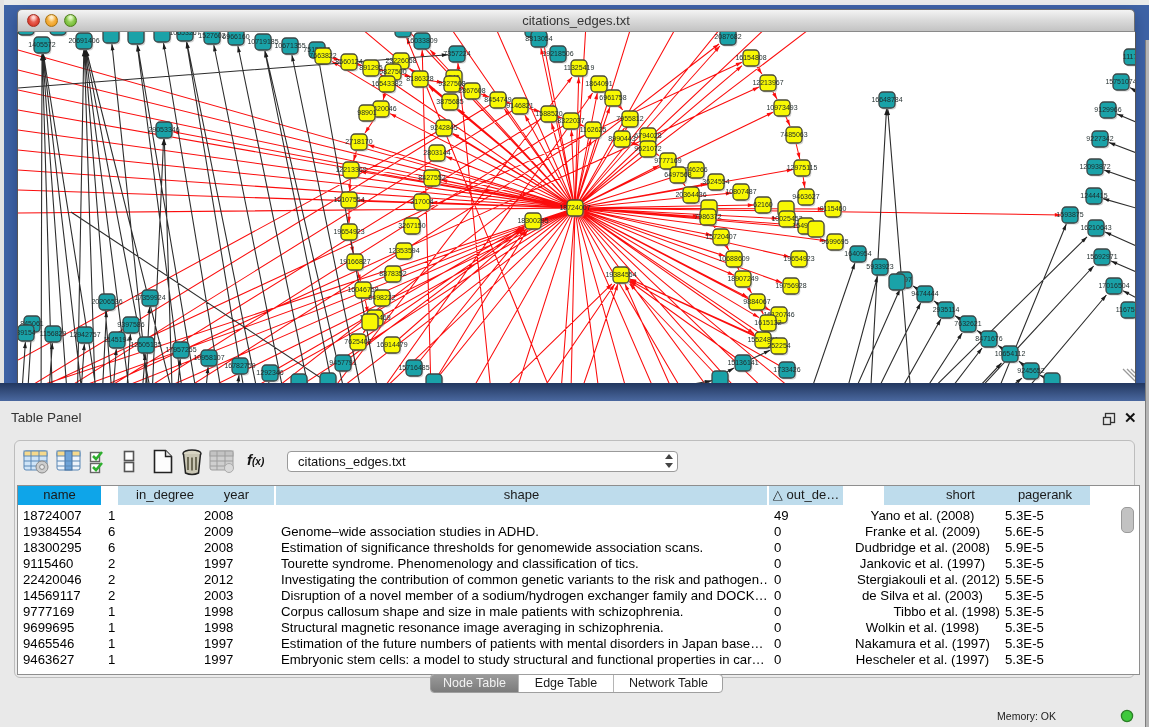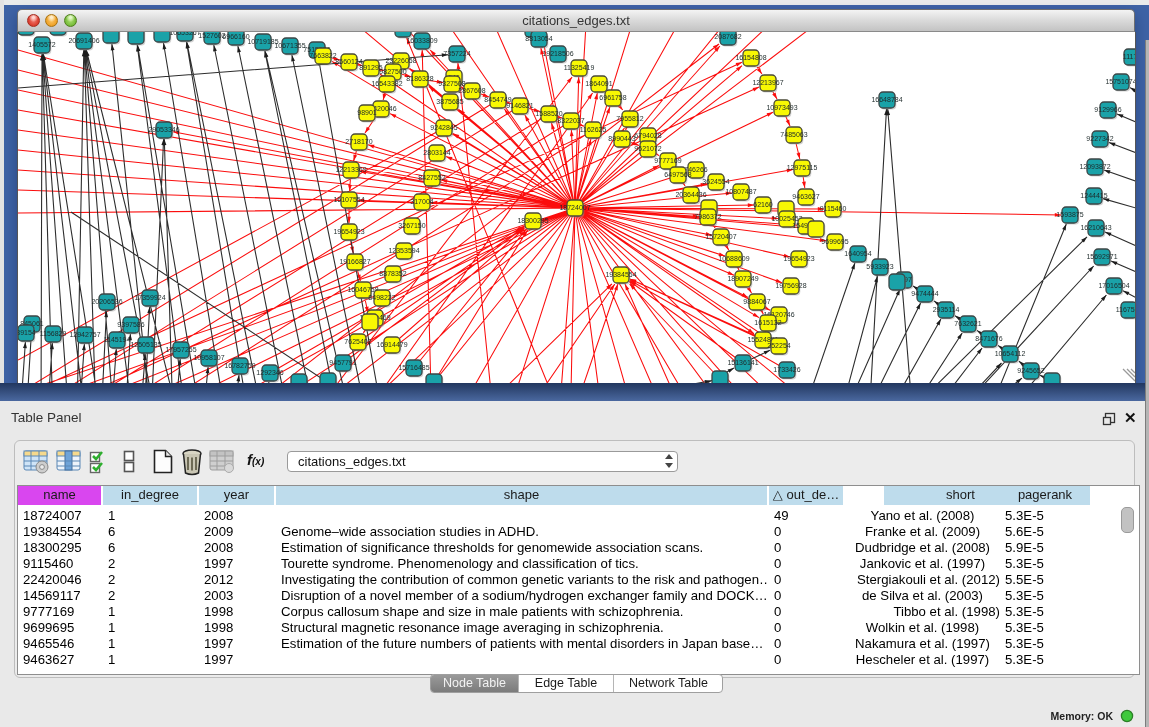--- a/index.html
+++ b/index.html
@@ -35,21 +35,21 @@
        border:1px solid #8e8e8e; box-sizing:border-box; }
   .hcell { position:absolute; top:486px; height:19px; background:#bedcec; border-right:2px solid #fff;
        box-sizing:border-box; text-align:center; font-size:13px; color:#1a1a1a; padding-top:1px; }
   .row { position:absolute; left:0; width:1140px; height:16px; font-size:13.2px; color:#000; }
   .row span { position:absolute; top:0; white-space:nowrap; }
   
   #tabs { left:430px; top:674px; width:293px; height:19px; border:1px solid #9f9f9f; border-radius:4px;
       background:#fff; box-sizing:border-box; overflow:hidden; }
   .seg { position:absolute; top:0; height:19px; font-size:12.5px; text-align:center;
       padding-top:1px; box-sizing:border-box; }
-  #memory { left:963px; top:710px; width:150px; text-align:right; font-size:10.5px; color:#222;font-weight:bold; }
+  #memory { left:906px; top:710px; width:150px; text-align:right; font-size:10.5px; color:#222; }
 </style></head>
 <body>
   <div class="abs" id="topstrip"></div>
   <div class="abs" id="win"></div>
   <div class="abs" id="graphwrap">
     <svg width="1117" height="351" viewBox="0 0 1117 351" style="position:absolute;left:0;top:0">
       <path d="M557.0 176.0L0.0 18.0M557.0 176.0L0.0 38.0M557.0 176.0L0.0 58.0M557.0 176.0L0.0 78.0M557.0 176.0L0.0 98.0M557.0 176.0L0.0 118.0M557.0 176.0L0.0 138.0M557.0 176.0L0.0 158.0M557.0 176.0L0.0 181.0M557.0 176.0L3.0 360.0M557.0 176.0L48.0 360.0M557.0 176.0L93.0 360.0M557.0 176.0L138.0 360.0M557.0 176.0L183.0 360.0M557.0 176.0L228.0 360.0M557.0 176.0L273.0 360.0M557.0 176.0L318.0 360.0M557.0 176.0L363.0 360.0M557.0 176.0L408.0 360.0M557.0 176.0L453.0 360.0M557.0 176.0L498.0 360.0M557.0 176.0L543.0 360.0M557.0 176.0L553.0 360.0M557.0 176.0L581.0 360.0M557.0 176.0L609.0 360.0M557.0 176.0L637.0 360.0M557.0 176.0L665.0 360.0M557.0 176.0L693.0 360.0M557.0 176.0L721.0 360.0M557.0 176.0L749.0 360.0M557.0 176.0L777.0 360.0M557.0 176.0L338.0 -8.0M557.0 176.0L384.0 -8.0M557.0 176.0L430.0 -8.0M557.0 176.0L476.0 -8.0M557.0 176.0L522.0 -8.0M557.0 176.0L568.0 -8.0M557.0 176.0L614.0 -8.0M557.0 176.0L660.0 -8.0M557.0 176.0L706.0 -8.0M557.0 176.0L752.0 -8.0M557.0 176.0L798.0 -8.0M13.0 360.0L724.0 30.2M73.0 360.0L741.0 55.1M253.0 360.0L701.0 12.0M313.0 360.0L554.1 45.0M413.0 360.0L404.2 18.0M473.0 360.0L439.9 31.0M533.0 360.0L388.7 6.0M363.0 360.0L574.6 61.0M483.0 360.0L594.0 251.8M523.0 360.0L596.8 252.0M563.0 360.0L599.9 252.0M502.0 74.0L43.0 360.0M531.0 82.0L83.0 360.0M553.0 89.0L123.0 360.0M575.0 98.0L163.0 360.0M480.0 68.0L3.0 360.0M426.0 96.0L0.0 328.0M557.0 176.0L724.0 33.7M557.0 176.0L755.0 80.3M557.0 176.0L775.0 137.6M557.0 176.0L806.0 177.0M557.0 176.0L591.9 75.0M557.0 176.0L606.4 96.0M557.0 176.0L641.0 133.5M557.0 176.0L669.0 140.8M557.0 176.0L689.0 151.7M557.0 176.0L714.0 160.9M557.0 176.0L736.0 173.1M557.0 176.0L681.0 184.4M557.0 176.0L760.0 186.5M557.0 176.0L779.0 193.3M557.0 176.0L789.0 196.2M557.0 176.0L694.0 203.2M557.0 176.0L808.0 208.8M557.0 176.0L707.0 224.1M557.0 176.0L772.0 225.0M557.0 176.0L716.0 243.2M557.0 176.0L764.0 250.8M557.0 176.0L730.0 265.4M557.0 176.0L752.0 278.3M557.0 176.0L741.0 285.6M557.0 176.0L736.0 301.7M557.0 176.0L752.0 307.9M557.0 176.0L362.0 42.2M557.0 176.0L392.0 36.6M557.0 176.0L411.0 54.5M557.0 176.0L441.0 77.6M557.0 176.0L435.0 101.5M557.0 176.0L428.0 124.6M557.0 176.0L423.0 147.9M557.0 176.0L413.0 170.4M557.0 176.0L372.0 81.6M557.0 176.0L350.0 112.8M557.0 176.0L342.0 139.5M557.0 176.0L340.0 168.3M557.0 176.0L314.0 29.4M557.0 176.0L486.4 77.0M557.0 176.0L506.9 83.0M557.0 176.0L533.5 91.0M557.0 176.0L553.4 98.0M557.0 176.0L572.9 107.0M557.0 176.0L560.7 45.0M557.0 176.0L579.3 61.0M557.0 176.0L701.9 14.0M557.0 176.0L412.2 18.0M557.0 176.0L522.9 16.0M557.0 176.0L1043.0 182.9M557.0 176.0L155.0 99.7M314.0 26.1L322.0 27.9M340.0 32.5L344.0 33.5M362.0 37.6L366.0 38.4M384.0 42.3L393.0 44.7M411.0 48.4L425.0 50.6M443.0 55.2L445.0 55.8M463.0 62.1L471.0 64.9M489.0 70.5L493.0 71.5M511.0 76.5L522.0 79.5M540.0 84.9L544.0 86.1M562.0 92.7L566.0 94.3M366.8 61.0L365.2 68.0M357.0 86.0L347.0 101.0M338.4 119.0L335.6 129.0M332.4 147.0L331.6 159.0M331.0 177.0L331.0 191.0M332.8 209.0L335.2 221.0M339.6 239.0L342.4 249.0M347.0 267.0L350.0 281.0M346.6 299.0L345.4 301.0M602.3 75.0L604.7 78.0M608.4 96.0L607.6 98.0M613.0 110.5L621.0 113.5M639.0 122.4L641.0 123.6M656.4 138.0L653.6 134.0M665.9 152.0L667.1 154.0M682.0 169.5L682.0 169.5M739.1 35.0L743.9 42.0M755.0 60.0L759.0 67.0M768.0 85.0L772.0 94.0M778.2 112.0L781.8 127.0M785.2 145.0L786.8 156.0M695.9 194.0L697.1 196.0M708.3 214.0L710.7 218.0M720.0 236.0L721.0 238.0M730.5 256.0L733.5 261.0M743.7 279.0L745.3 282.0M747.4 300.0L747.6 299.0M325.0 331.0L506.0 195.7M396.0 336.0L507.7 198.0M416.0 350.0L509.5 198.0M340.0 310.0L506.0 195.2M374.0 313.0L506.0 196.9M252.0 341.0L506.0 194.2M702.0 347.0L611.6 252.0M725.0 331.0L612.0 249.5M769.0 338.0L612.0 248.2M745.0 308.0L612.0 247.1M761.0 314.0L612.0 247.0M655.0 360.0L607.0 252.0" stroke="#fb0d0d" stroke-width="1.05" fill="none"></path>
       <path d="M724.0 30.2 L719.2 34.5 L717.6 31.0 Z" fill="#fb0d0d"></path>
       <path d="M741.0 55.1 L736.1 59.4 L734.6 55.9 Z" fill="#fb0d0d"></path>
       <path d="M701.0 12.0 L697.3 17.3 L694.9 14.3 Z" fill="#fb0d0d"></path>
@@ -704,22 +704,22 @@
   </svg>
   <div class="abs" style="left:247px;top:451px;font-size:15px;font-style:italic;font-weight:bold;color:#111">f<span style="font-size:10px">(x)</span></div>
   <div class="abs" id="dropdown"></div>
   <div class="abs" id="ddtext">citations_edges.txt</div>
   <svg class="abs" style="left:663px;top:453px" width="12" height="16">
     <path d="M6 1 l4 5 h-8 z" fill="#444"></path>
     <path d="M6 15 l-4 -5 h8 z" fill="#444"></path>
   </svg>
 
   <div class="abs" id="tablearea"></div>
-  <div class="hcell" style="left:18px;width:85px;background:#d946ef">name</div>
-  <div class="hcell" style="left:103px;width:96px">in_degree</div>
+  <div class="hcell" style="left:18px;width:85px;background:#0ea5e9">name</div>
+  <div class="hcell" style="left:118px;width:96px">in_degree</div>
   <div class="hcell" style="left:199px;width:77px">year</div>
   <div class="hcell" style="left:276px;width:493px">shape</div>
   <div class="hcell" style="left:769px;width:76px">△ out_de…</div>
   <div class="hcell" style="left:884px;width:155px">short</div>
   <div class="hcell" style="left:1000px;width:92px">pagerank</div>
   <div class="abs" style="left:1121px;top:507px;width:11px;height:24px;background:#c2c2c2;border:1px solid #9a9a9a;border-radius:5px"></div>
   <div class="row" style="top:508px">
     <span style="left:23px">18724007</span>
     <span style="left:108px">1</span>
     <span style="left:204px">2008</span>
@@ -796,20 +796,21 @@
     <span style="left:204px">1997</span>
     <span style="left:281px;width:486px;overflow:hidden">Estimation of the future numbers of patients with mental disorders in Japan base…</span>
     <span style="left:774px">0</span>
     <span style="left:845px;width:155px;text-align:center">Nakamura et al. (1997)</span>
     <span style="left:1005px">5.3E-5</span>
   </div>
 <div class="row" style="top:652px">
     <span style="left:23px">9463627</span>
     <span style="left:108px">1</span>
     <span style="left:204px">1997</span>
+    <span style="left:281px;width:486px;overflow:hidden">Embryonic stem cells: a model to study structural and functional properties in car…</span>
     <span style="left:774px">0</span>
     <span style="left:845px;width:155px;text-align:center">Hescheler et al. (1997)</span>
     <span style="left:1005px">5.3E-5</span>
   </div>
 
   <div class="abs" id="tabs">
     <div class="seg" style="left:0;width:87px;background:linear-gradient(#9a9a9a,#787878);color:#f3f3f3">Node Table</div>
     <div class="seg" style="left:87px;width:95px;border-left:1px solid #b5b5b5;color:#1a1a1a">Edge Table</div>
     <div class="seg" style="left:182px;width:110px;border-left:1px solid #b5b5b5;color:#1a1a1a">Network Table</div>
   </div>

